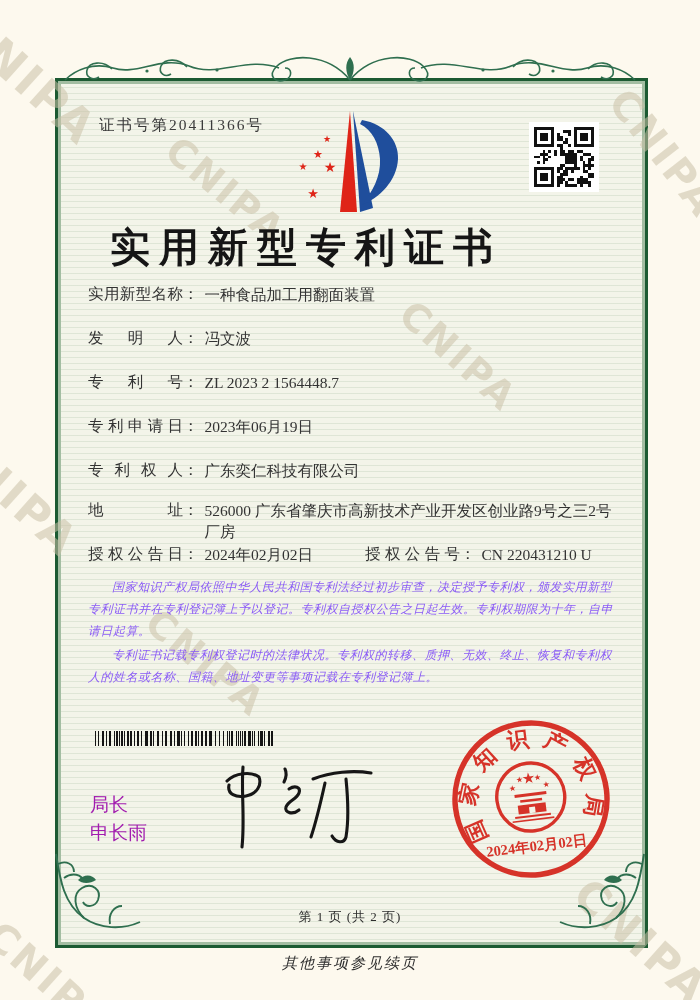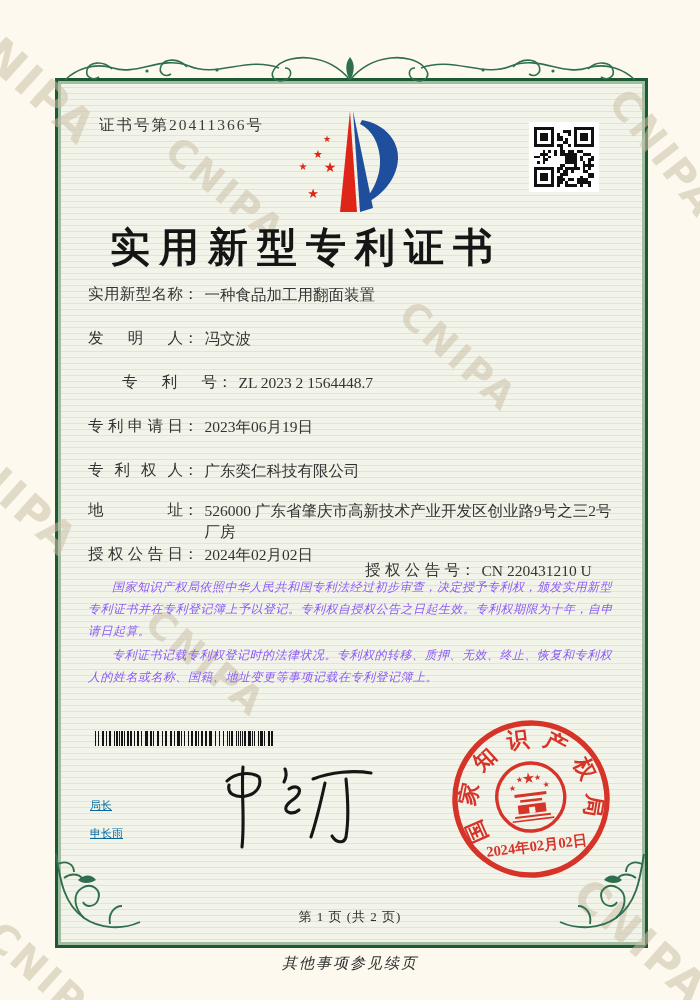--- a/index.html
+++ b/index.html
@@ -24,27 +24,27 @@
   .cert-no{position:absolute;left:99px;top:115px;font-size:15.5px;letter-spacing:2px;color:#3a3a3a;}
   .logo{position:absolute;left:283px;top:106px;width:130px;height:115px;}
   .qr-box{position:absolute;left:529px;top:122px;width:70px;height:70px;background:#fff;padding:5px;box-sizing:border-box;}
   .title{position:absolute;left:10px;top:220px;width:592px;text-align:center;font-size:40px;font-weight:700;
          letter-spacing:9px;color:#151515;}
   .fields{position:absolute;left:88px;top:0;width:530px;font-size:15.5px;color:#333;}
   .frow{position:absolute;left:0;width:530px;}
   .flabel{display:inline-block;width:95px;text-align:justify;text-align-last:justify;vertical-align:top;}
   .fcolon{display:inline-block;vertical-align:top;margin-right:6px;}
   .fvalue{display:inline-block;vertical-align:top;max-width:415px;line-height:21px;}
-  .grant2{position:absolute;left:277px;top:16px;white-space:nowrap;}
+  .grant2{position:absolute;left:277px;top:0;white-space:nowrap;}
   .paras{position:absolute;left:88px;top:576px;width:528px;font-size:12px;line-height:22px;
          font-style:italic;color:#8b5cf6;}
   .paras p{margin:0 0 2px 0;text-indent:2em;letter-spacing:.5px;}
   .barcode{position:absolute;left:95px;top:731px;width:180px;height:15px;}
   .signer{position:absolute;left:90px;top:791px;font-family:"Liberation Sans","DejaVu Sans",sans-serif;
-          font-size:11px;color:#0369a1;line-height:28px;text-decoration:underline;}
+          font-size:19px;color:#a21caf;line-height:28px;}
   .sig-script{position:absolute;left:205px;top:757px;width:175px;height:96px;}
   .seal{position:absolute;left:446px;top:714px;width:170px;height:170px;transform:rotate(-7deg);opacity:.94;}
   .page-ind{position:absolute;left:0;top:908px;width:700px;text-align:center;font-size:13px;color:#2e2e2e;letter-spacing:1px;}
   .cont-note{position:absolute;left:0;top:954px;width:700px;text-align:center;font-size:15px;
              font-style:italic;color:#2e2e2e;letter-spacing:2px;}
 </style>
 </head>
 <body>
 
 <div class="frame-bg"></div>
@@ -260,21 +260,21 @@
 
   <div class="title">实用新型专利证书</div>
 
   <div class="fields">
     <div class="frow" style="top:284px;">
       <span class="flabel">实用新型名称</span><span class="fcolon">：</span><span class="fvalue">一种食品加工用翻面装置</span>
     </div>
     <div class="frow" style="top:328px;">
       <span class="flabel">发明人</span><span class="fcolon">：</span><span class="fvalue">冯文波</span>
     </div>
-    <div class="frow" style="top:372px;margin-left:34px;">
+    <div class="frow" style="top:372px;">
       <span class="flabel">专利号</span><span class="fcolon">：</span><span class="fvalue">ZL 2023 2 1564448.7</span>
     </div>
     <div class="frow" style="top:416px;">
       <span class="flabel">专利申请日</span><span class="fcolon">：</span><span class="fvalue">2023年06月19日</span>
     </div>
     <div class="frow" style="top:460px;">
       <span class="flabel">专利权人</span><span class="fcolon">：</span><span class="fvalue">广东奕仁科技有限公司</span>
     </div>
     <div class="frow" style="top:500px;text-decoration:underline;">
       <span class="flabel">地址</span><span class="fcolon">：</span><span class="fvalue" style="width:412px;">526000 广东省肇庆市高新技术产业开发区创业路9号之三2号厂房</span>

